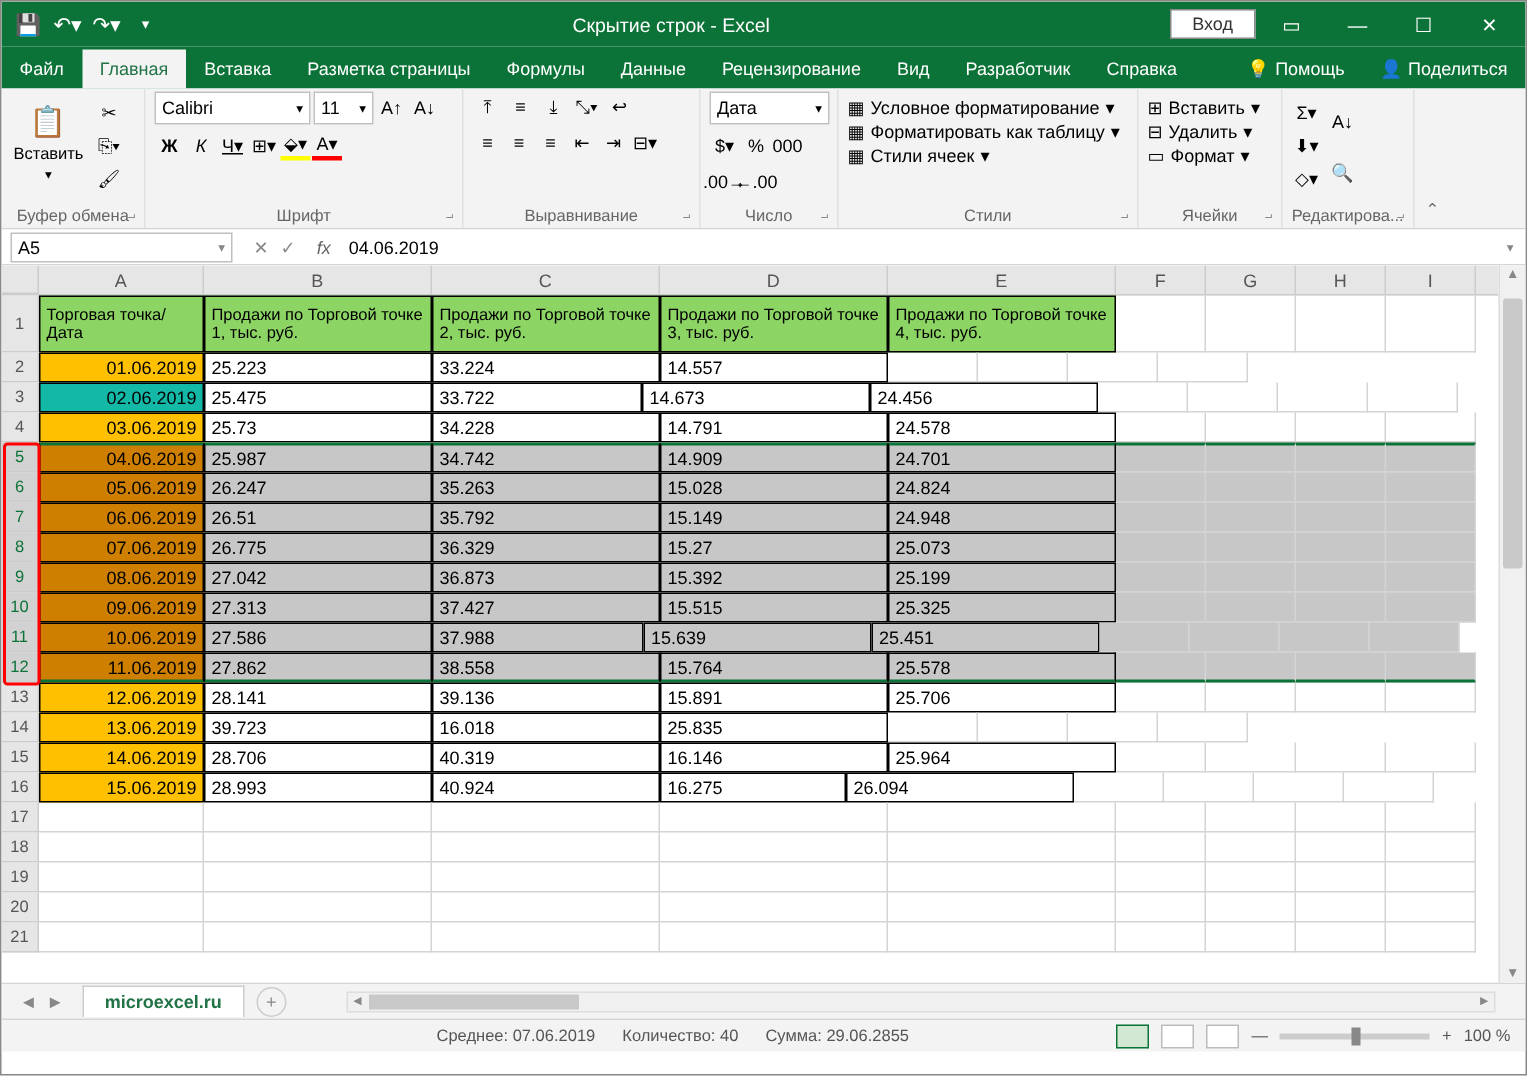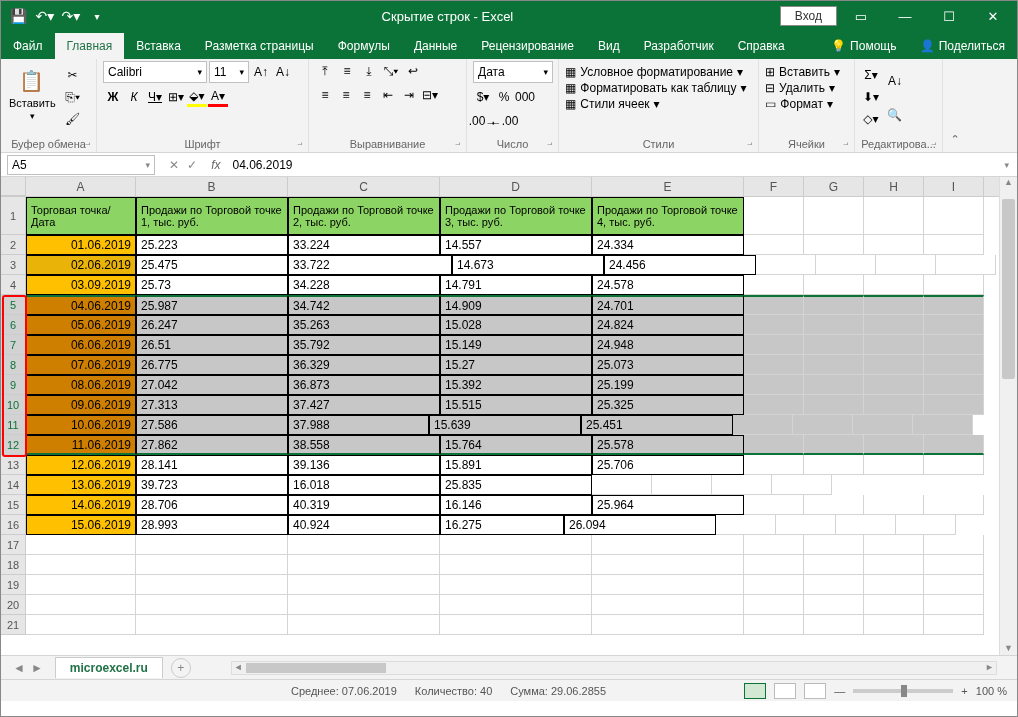--- a/index.html
+++ b/index.html
@@ -259,41 +259,40 @@
           <div class="cell" style="width: 60px;"></div>
           <div class="cell" style="width: 60px;"></div>
           <div class="cell" style="width: 60px;"></div>
         </div>
         <div class="row">
           <div class="row-h">2</div>
           <div class="cell date-cell" style="width: 110px; background: rgb(255, 192, 0);">01.06.2019</div>
           <div class="cell data-cell" style="width: 152px;">25.223</div>
           <div class="cell data-cell" style="width: 152px;">33.224</div>
           <div class="cell data-cell" style="width: 152px;">14.557</div>
-          <div class="cell data-cell" style="width: 152px;">24.334</div>
           <div class="cell" style="width: 60px;"></div>
           <div class="cell" style="width: 60px;"></div>
           <div class="cell" style="width: 60px;"></div>
           <div class="cell" style="width: 60px;"></div>
         </div>
         <div class="row">
           <div class="row-h">3</div>
-          <div class="cell date-cell" style="width: 110px; background: #eab308;">02.06.2019</div>
+          <div class="cell date-cell" style="width: 110px; background: #14b8a6;">02.06.2019</div>
           <div class="cell data-cell" style="width: 152px;">25.475</div>
-          <div class="cell data-cell" style="width: 164px;">33.722</div>
+          <div class="cell data-cell" style="width: 140px;">33.722</div>
           <div class="cell data-cell" style="width: 152px;">14.673</div>
           <div class="cell data-cell" style="width: 152px;">24.456</div>
           <div class="cell" style="width: 60px;"></div>
           <div class="cell" style="width: 60px;"></div>
           <div class="cell" style="width: 60px;"></div>
           <div class="cell" style="width: 60px;"></div>
         </div>
         <div class="row">
           <div class="row-h">4</div>
-          <div class="cell date-cell" style="width: 110px; background: rgb(255, 192, 0);">03.09.2019</div>
+          <div class="cell date-cell" style="width: 110px; background: rgb(255, 192, 0);">03.06.2019</div>
           <div class="cell data-cell" style="width: 152px;">25.73</div>
           <div class="cell data-cell" style="width: 152px;">34.228</div>
           <div class="cell data-cell" style="width: 152px;">14.791</div>
           <div class="cell data-cell" style="width: 152px;">24.578</div>
           <div class="cell" style="width: 60px;"></div>
           <div class="cell" style="width: 60px;"></div>
           <div class="cell" style="width: 60px;"></div>
           <div class="cell" style="width: 60px;"></div>
         </div>
         <div class="row sel">

